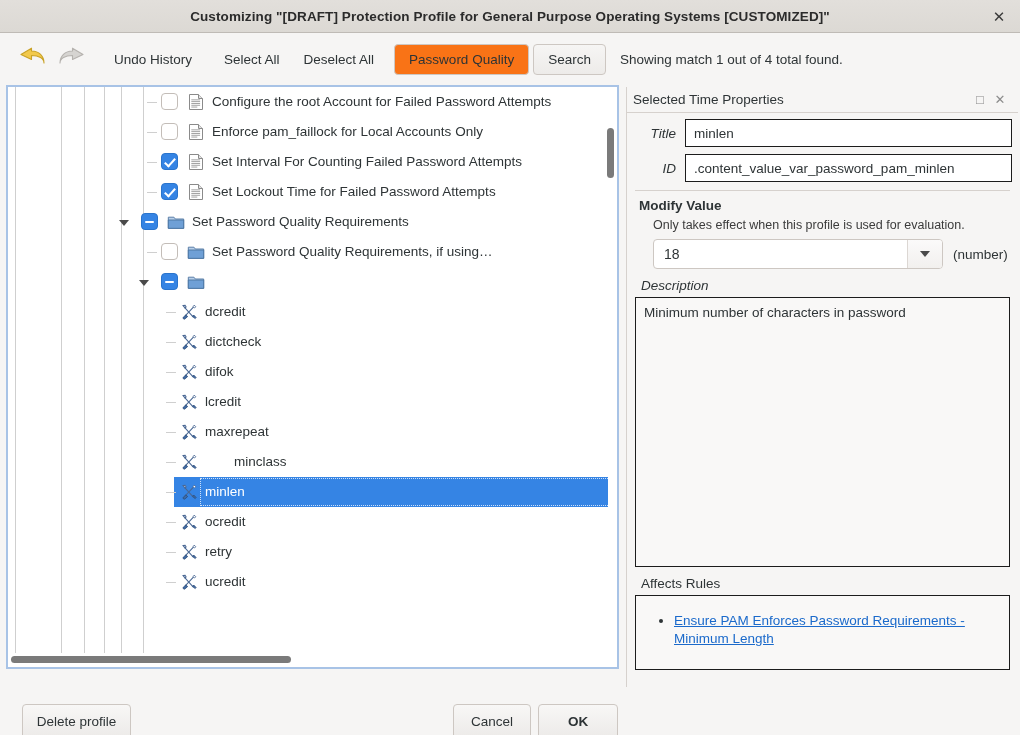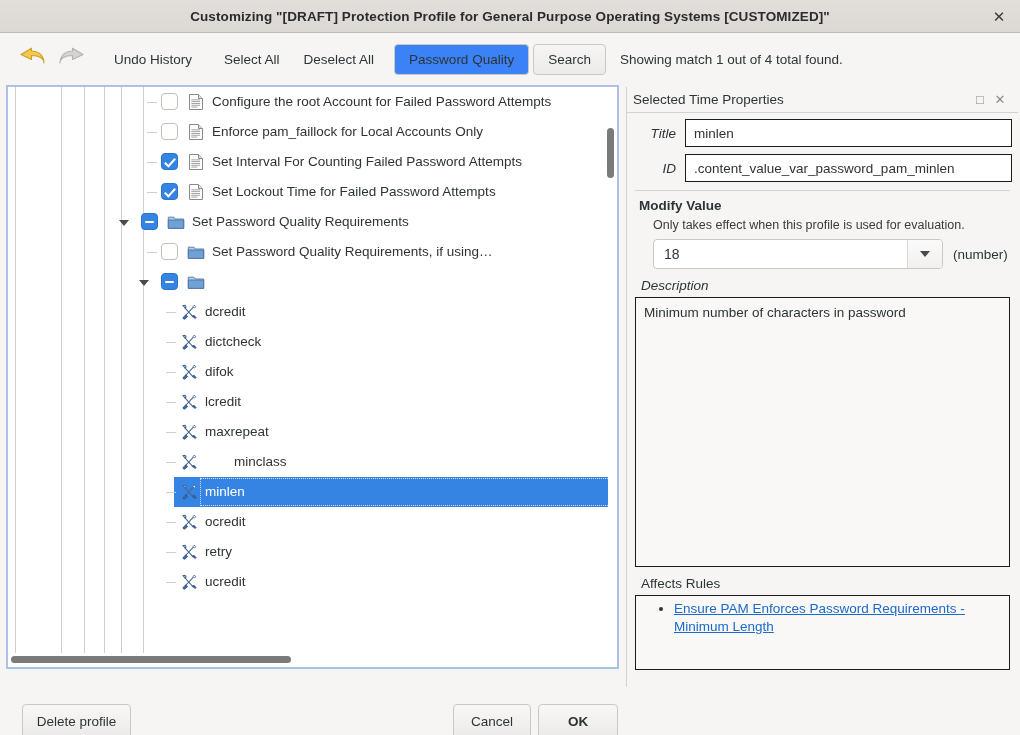--- a/index.html
+++ b/index.html
@@ -63,21 +63,21 @@
   }
   .tb-link {
     font-size: 13.5px;
     color: #2e3436;
     padding: 6px 12px;
     cursor: pointer;
     white-space: nowrap;
   }
   .tb-gap { width: 8px; }
   .tb-field {
-    background: #3b82f6;
+    background: #f97316;
     border: 1px solid #cdc7c2;
     border-radius: 4px;
     padding: 7px 14px;
     font-size: 13.5px;
     color: #2e3436;
     cursor: text;
     white-space: nowrap;
   }
   .tb-button {
     background: linear-gradient(to bottom, #f6f5f4, #edebe9);
@@ -379,21 +379,21 @@
     color: #2e3436;
     padding-left: 6px;
     margin: 9px 0 4px 2px;
   }
   .affects-box {
     margin: 0 2px;
     height: 75px;
     background: #f9f8f7;
     border: 1px solid #1c1c1c;
     box-sizing: border-box;
-    padding: 4px 8px 4px 8px;
+    padding: 16px 8px 4px 8px;
     overflow: hidden;
   }
   .affects-box ul {
     margin: 0; padding-left: 30px;
   }
   .affects-box li {
     font-size: 13.5px;
     line-height: 18px;
   }
   .affects-box a {

